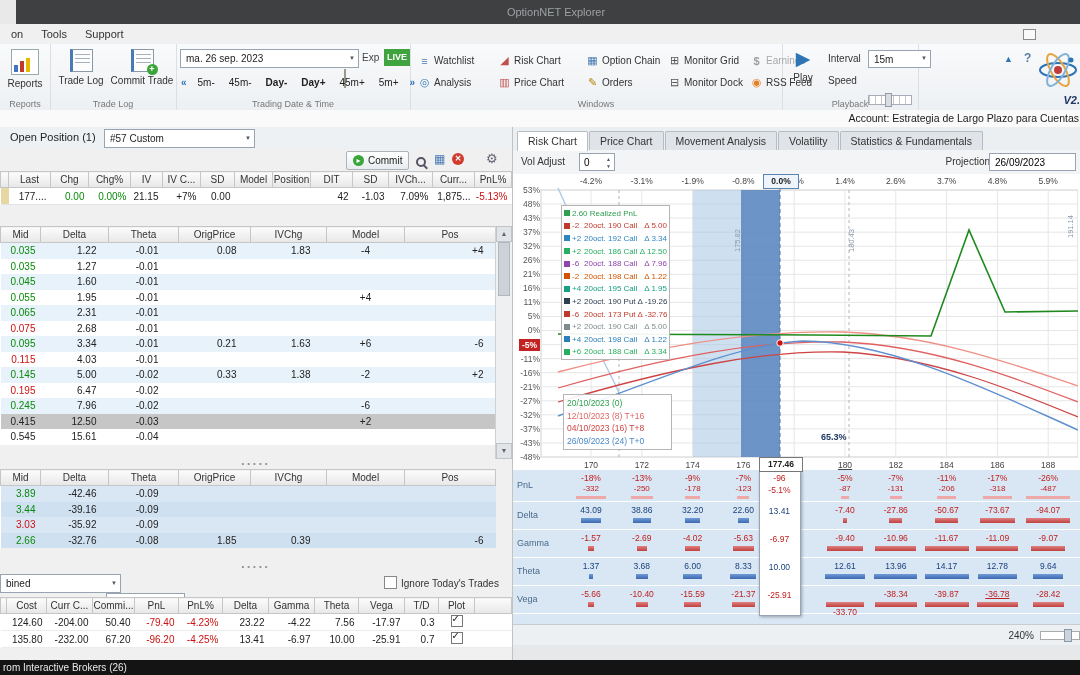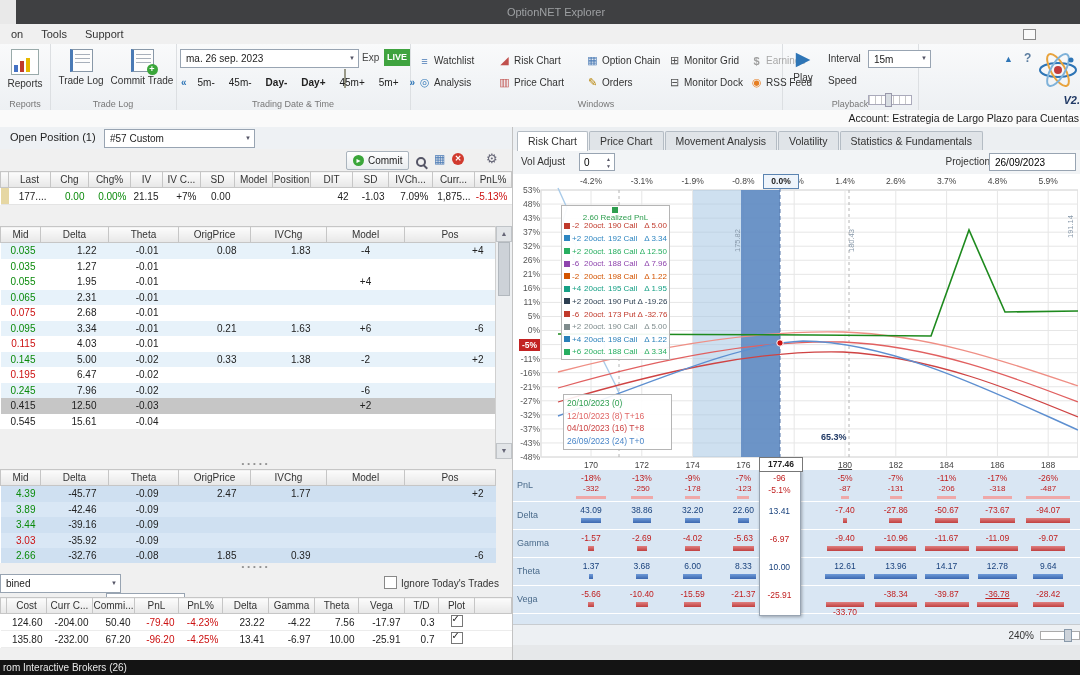--- a/index.html
+++ b/index.html
@@ -397,20 +397,29 @@
           </tr>
             <tr>
             <td class="green">0.035</td>
             <td>1.27</td>
             <td>-0.01</td>
             <td></td>
             <td></td>
             <td></td>
             <td></td>
           </tr>
+            <tr class="alt">
+            <td class="green">0.045</td>
+            <td>1.60</td>
+            <td>-0.01</td>
+            <td></td>
+            <td></td>
+            <td></td>
+            <td></td>
+          </tr>
             <tr>
             <td class="green">0.055</td>
             <td>1.95</td>
             <td>-0.01</td>
             <td></td>
             <td></td>
             <td>+4</td>
             <td></td>
           </tr>
             <tr class="alt">
@@ -517,29 +526,20 @@
         <tbody>
             <tr>
           <th>Mid</th>
               <th>Delta</th>
               <th>Theta</th>
               <th>OrigPrice</th>
               <th>IVChg</th>
               <th>Model</th>
               <th>Pos</th>
         </tr>
-        <tr class="blu">
-            <td class="green">4.39</td>
-            <td>-45.77</td>
-            <td>-0.09</td>
-            <td>2.47</td>
-            <td>1.77</td>
-            <td></td>
-            <td>+2</td>
-          </tr>
             <tr class="blu2">
             <td class="green">3.89</td>
             <td>-42.46</td>
             <td>-0.09</td>
             <td></td>
             <td></td>
             <td></td>
             <td></td>
           </tr>
             <tr class="blu">
@@ -766,21 +766,21 @@
           <div class="tickx tick-bottom" style="left: 157.6px;">174</div>
           <div class="tickx tick-bottom" style="left: 208.4px;">176</div>
           <div class="tickx tick-bottom" style="left: 310px; text-decoration: underline;">180</div>
           <div class="tickx tick-bottom" style="left: 360.8px;">182</div>
           <div class="tickx tick-bottom" style="left: 411.6px;">184</div>
           <div class="tickx tick-bottom" style="left: 462.4px;">186</div>
           <div class="tickx tick-bottom" style="left: 513.2px;">188</div>
         <div class="pricebox abs">177.46</div>
 
         <div class="legend abs">
-          <div class="leg-row" style="color: rgb(46, 158, 79); flex-direction: column;">
+          <div class="leg-row" style="color: rgb(46, 158, 79);">
             <span class="leg-sq" style="background: rgb(46, 158, 79);"></span>
             <span class="leg-txt">2.60 Realized PnL</span>
           </div>
           <div class="leg-row" style="color: rgb(192, 57, 43);">
               <span class="leg-sq" style="background: rgb(192, 57, 43);"></span>
               <span class="leg-qty">-2</span>
               <span class="leg-txt">20oct. 190 Call</span>
               <span class="leg-delta">Δ 5.00</span>
             </div>
             <div class="leg-row" style="color: rgb(46, 134, 193);">

